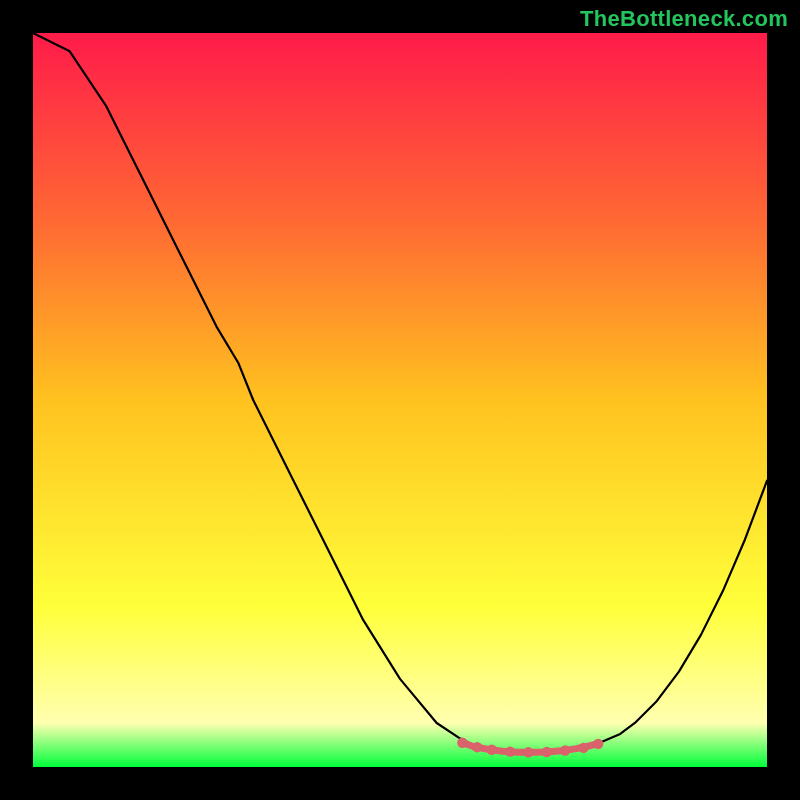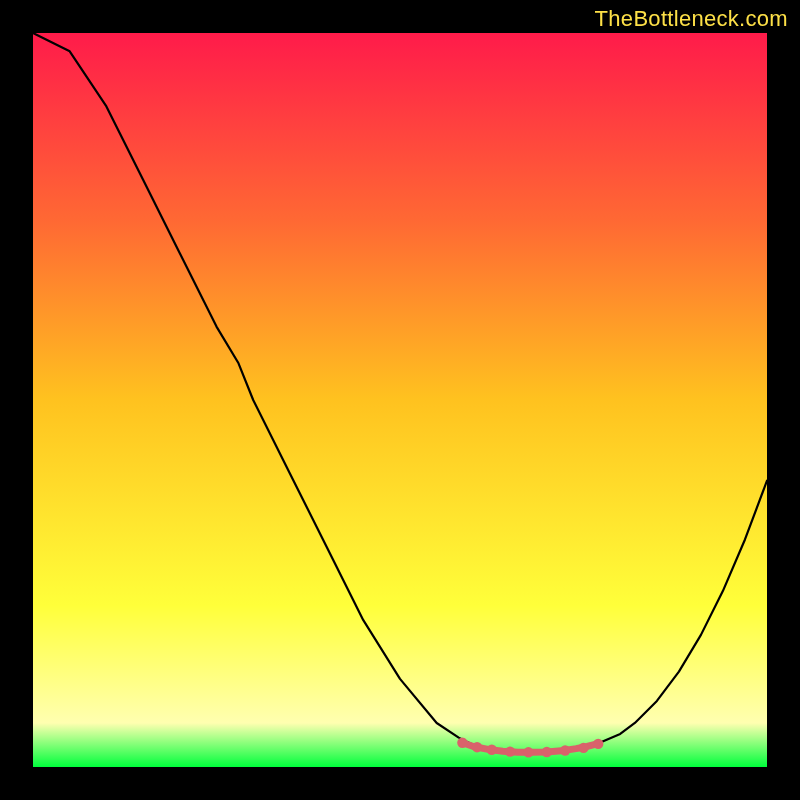--- a/index.html
+++ b/index.html
@@ -30,23 +30,23 @@
     position: absolute;
     left: 0;
     top: 0;
     width: 100%;
     height: 100%;
   }
   .watermark {
     position: absolute;
     top: 6px;
     right: 12px;
-    color: #fde047;
+    color: #22c55e;
     font-size: 22px;
-    font-weight: 400;
+    font-weight: 700;
     letter-spacing: 0.3px;
     user-select: none;
   }
 </style>
 </head>
 <body>
 
 <div class="watermark">TheBottleneck.com</div>
 
 <div class="frame">

